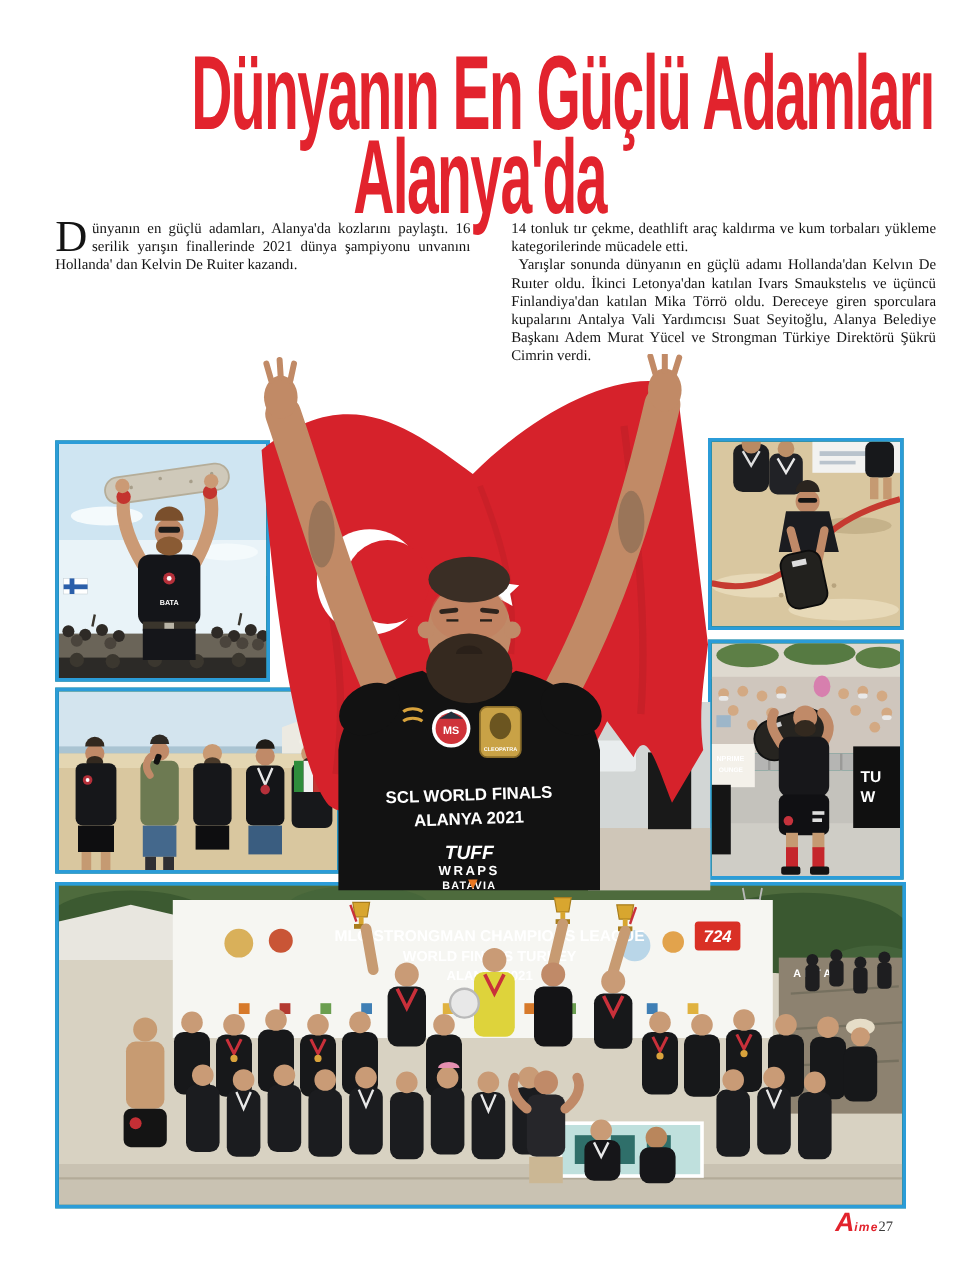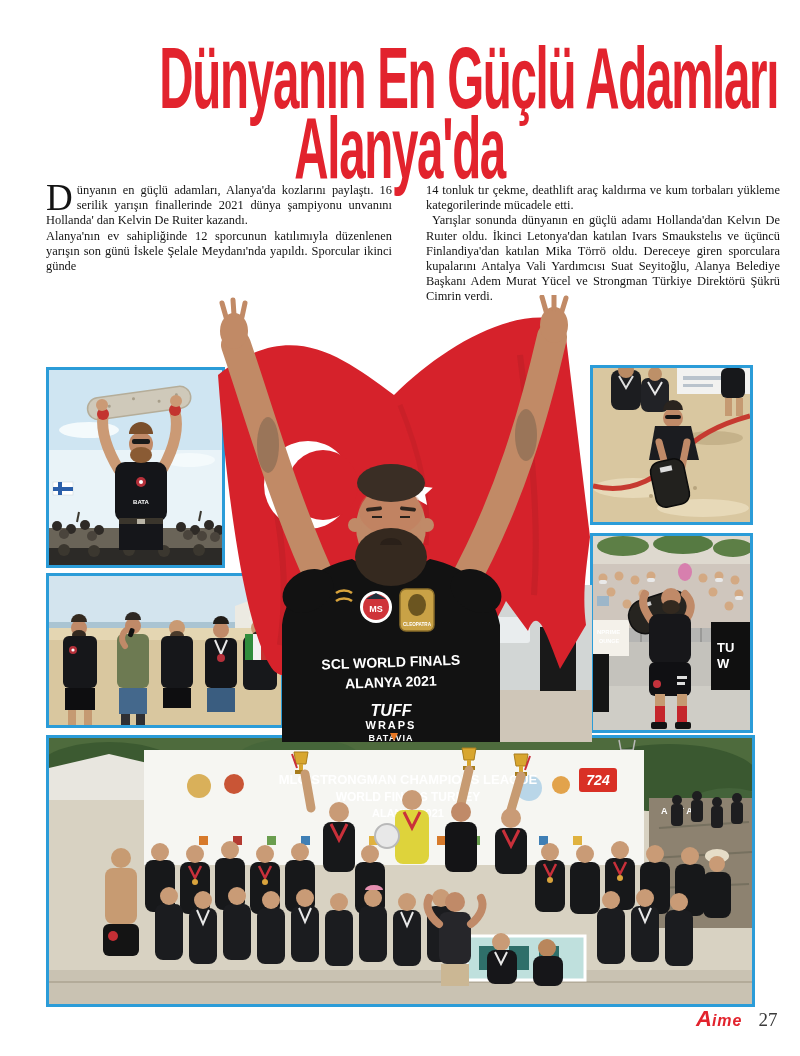--- a/index.html
+++ b/index.html
@@ -27,39 +27,38 @@
   .p-pull{left:590px;top:365px;width:163px;height:160px;}
   .p-sandbag{left:590px;top:533px;width:163px;height:200px;}
   .p-group{left:46px;top:735px;width:709px;height:272px;}
   .cutout{position:absolute;left:190px;top:295px;width:402px;height:447px;z-index:6;margin:0;}
   .cutout svg{display:block;width:100%;height:100%;}
   svg text{font-family:"Liberation Sans",sans-serif;font-weight:bold;fill:#ffffff;}
   
   .footer{position:absolute;top:1006px;left:696px;font-family:"Liberation Sans",sans-serif;
           color:#e2232d;font-weight:bold;font-style:italic;white-space:nowrap;}
   .logo-a{font-size:22px;}
-  .logo-rest{font-size:16px;letter-spacing:1px;}
+  .logo-rest{font-size:10px;letter-spacing:1px;}
   .pagenum{font-family:"Liberation Serif",serif;font-style:normal;font-weight:normal;
-           color:#3a3a3a;font-size:19px;margin-left:16px;}
+           color:#3a3a3a;font-size:12px;margin-left:0;}
 </style>
 </head>
 <body>
 
 <div class="page">
 
   <div class="hline hl1">
     <span>Dünyanın En Güçlü Adamları</span>
   </div>
   <div class="hline hl2">
     <span>Alanya'da</span>
   </div>
 
   <section class="col col-left">
     <p><span class="dropcap">D</span><span>ünyanın en güçlü adamları, Alanya'da kozlarını paylaştı. 16 serilik yarışın finallerinde 2021 dünya şampiyonu unvanını Hollanda' dan Kelvin De Ruiter kazandı.</span></p>
-    <p>Alanya'nın ev sahipliğinde 12 sporcunun katılımıyla düzenlenen yarışın son günü İskele Şelale Meydanı'nda yapıldı. Sporcular ikinci günde</p>
   </section>
   <section class="col col-right">
     <p>14 tonluk tır çekme, deathlift araç kaldırma ve kum torbaları yükleme kategorilerinde mücadele etti.</p>
     <p class="indent">Yarışlar sonunda dünyanın en güçlü adamı Hollanda'dan Kelvın De Ruıter oldu. İkinci Letonya'dan katılan Ivars Smaukstelıs ve üçüncü Finlandiya'dan katılan Mika Törrö oldu. Dereceye giren sporculara kupalarını Antalya Vali Yardımcısı Suat Seyitoğlu, Alanya Belediye Başkanı Adem Murat Yücel ve Strongman Türkiye Direktörü Şükrü Cimrin verdi.</p>
   </section>
 
   <figure class="photo p-stone">
     <svg viewBox="0 0 173 195" preserveAspectRatio="none">
       <rect x="0" y="0" width="173" height="110" fill="#cfe5f2"></rect>
       <rect x="0" y="80" width="173" height="115" fill="#e9f3f8"></rect>

